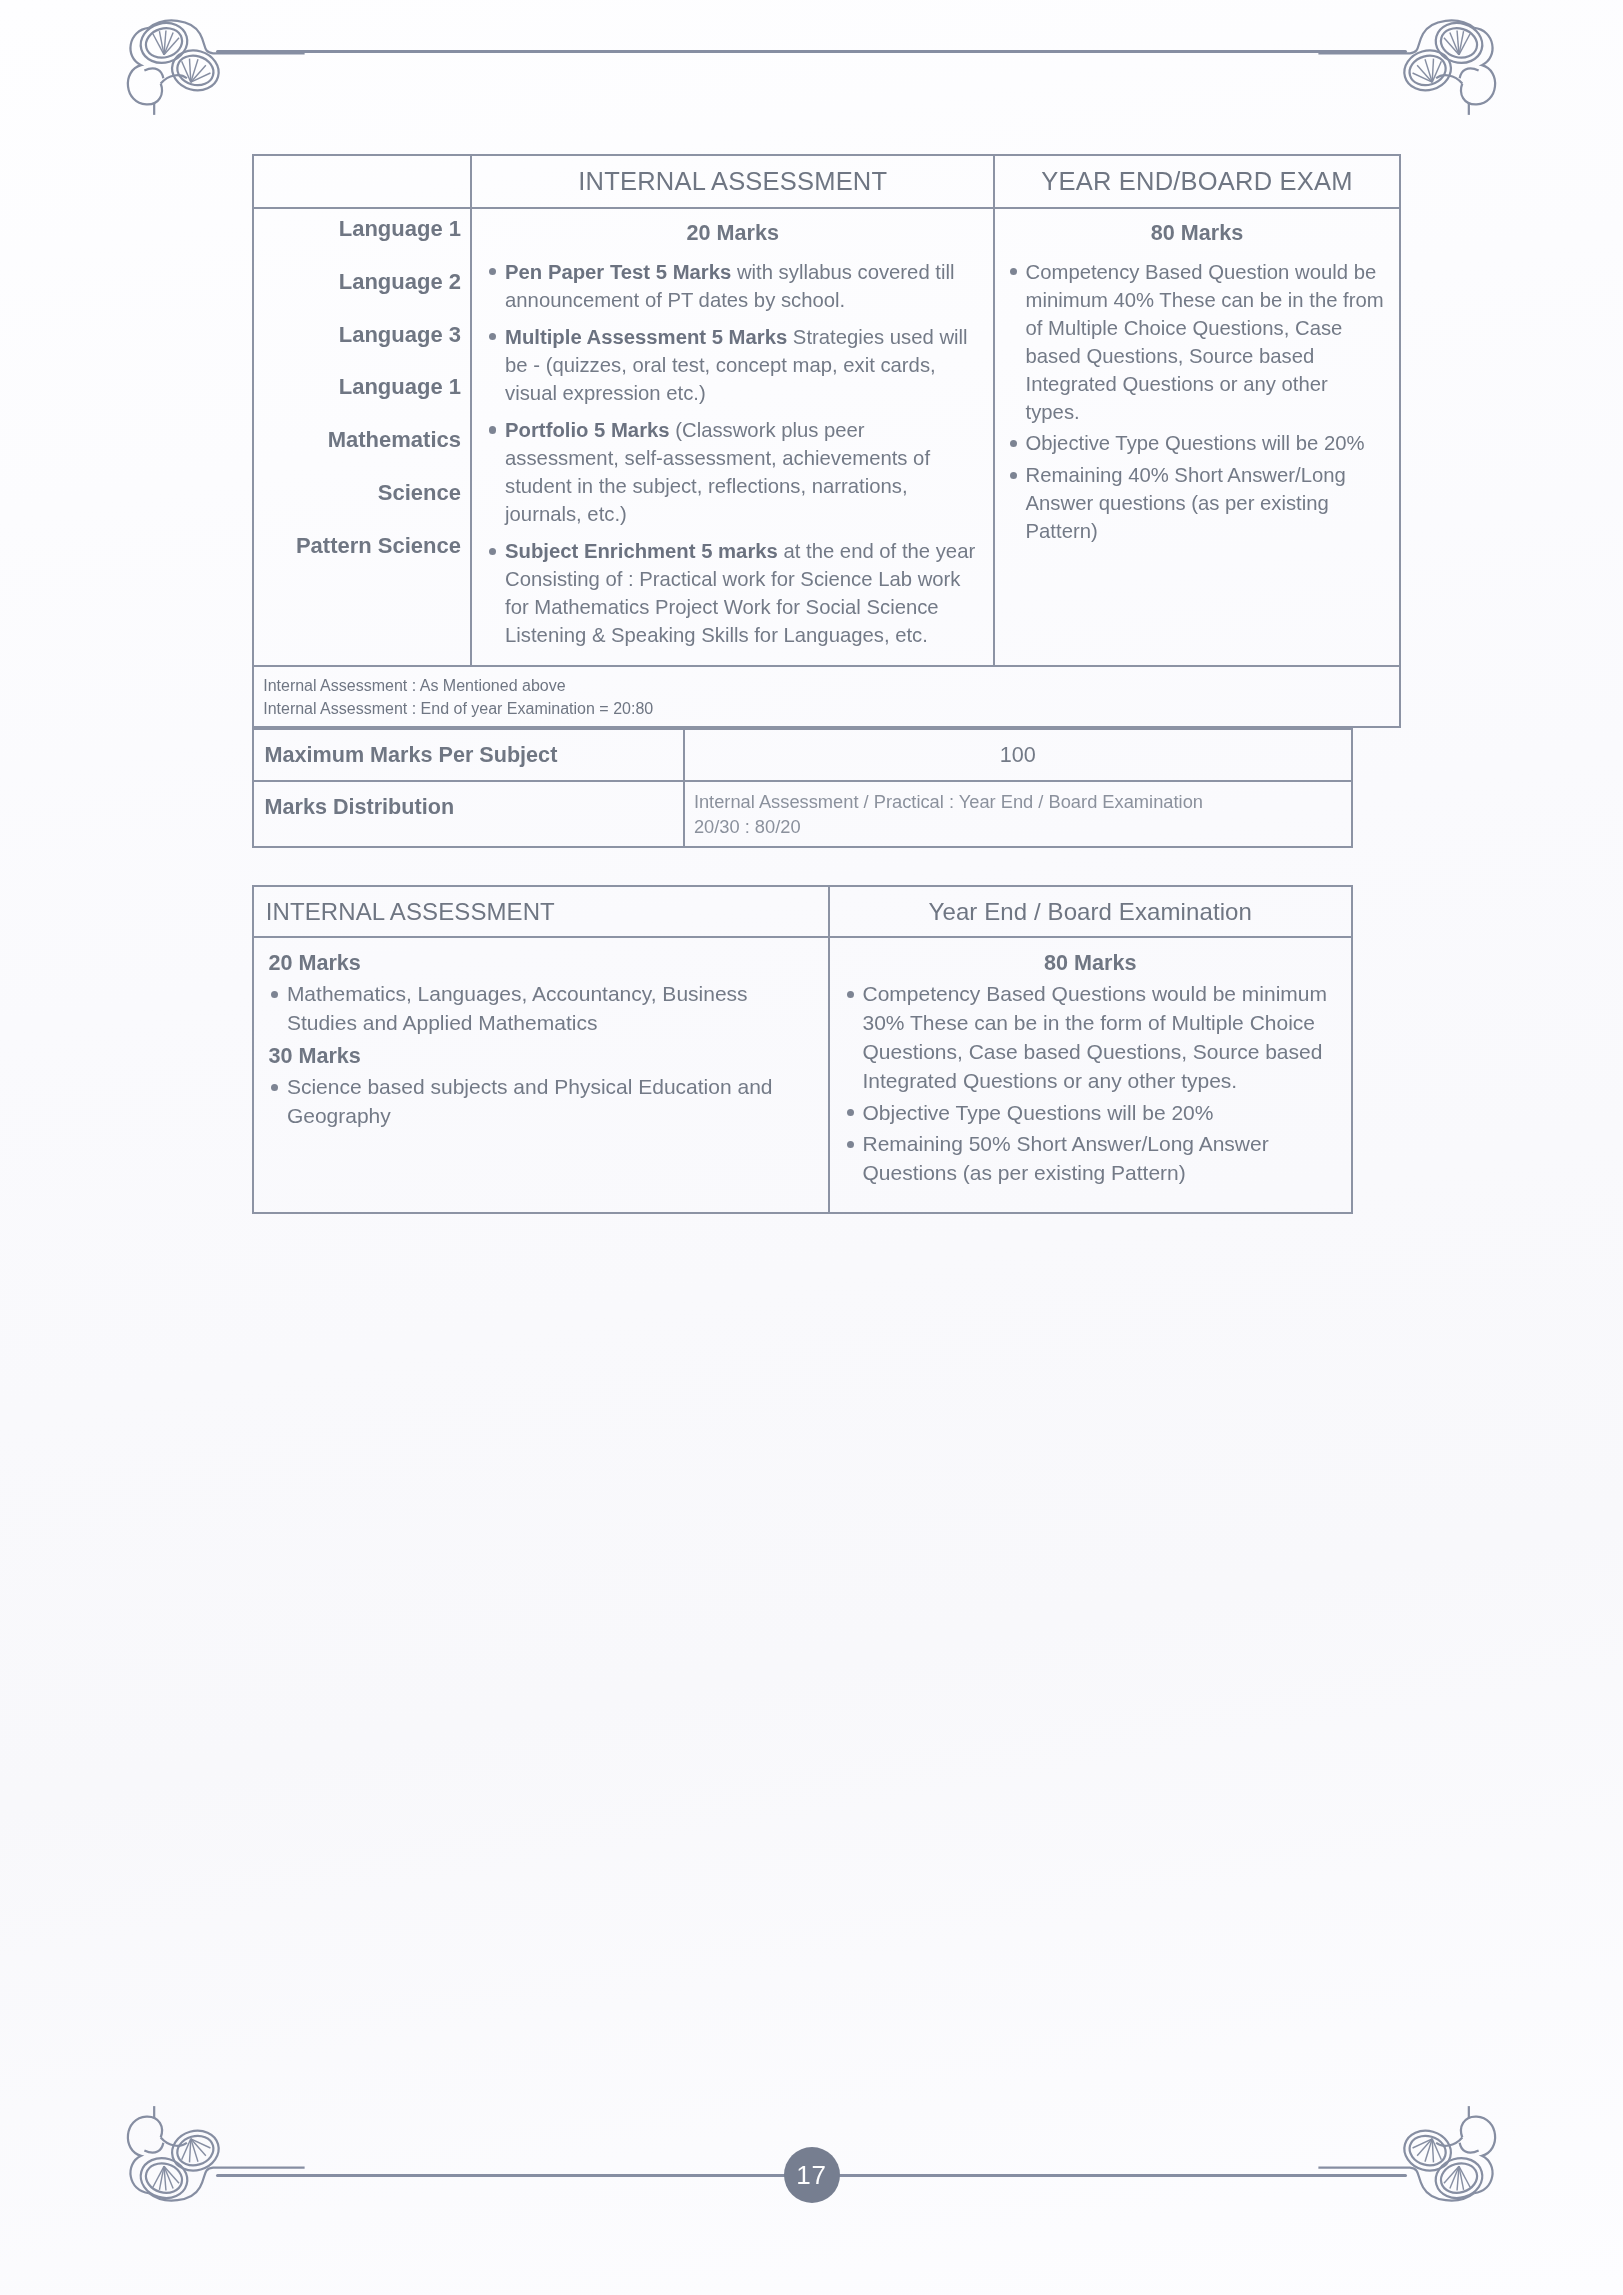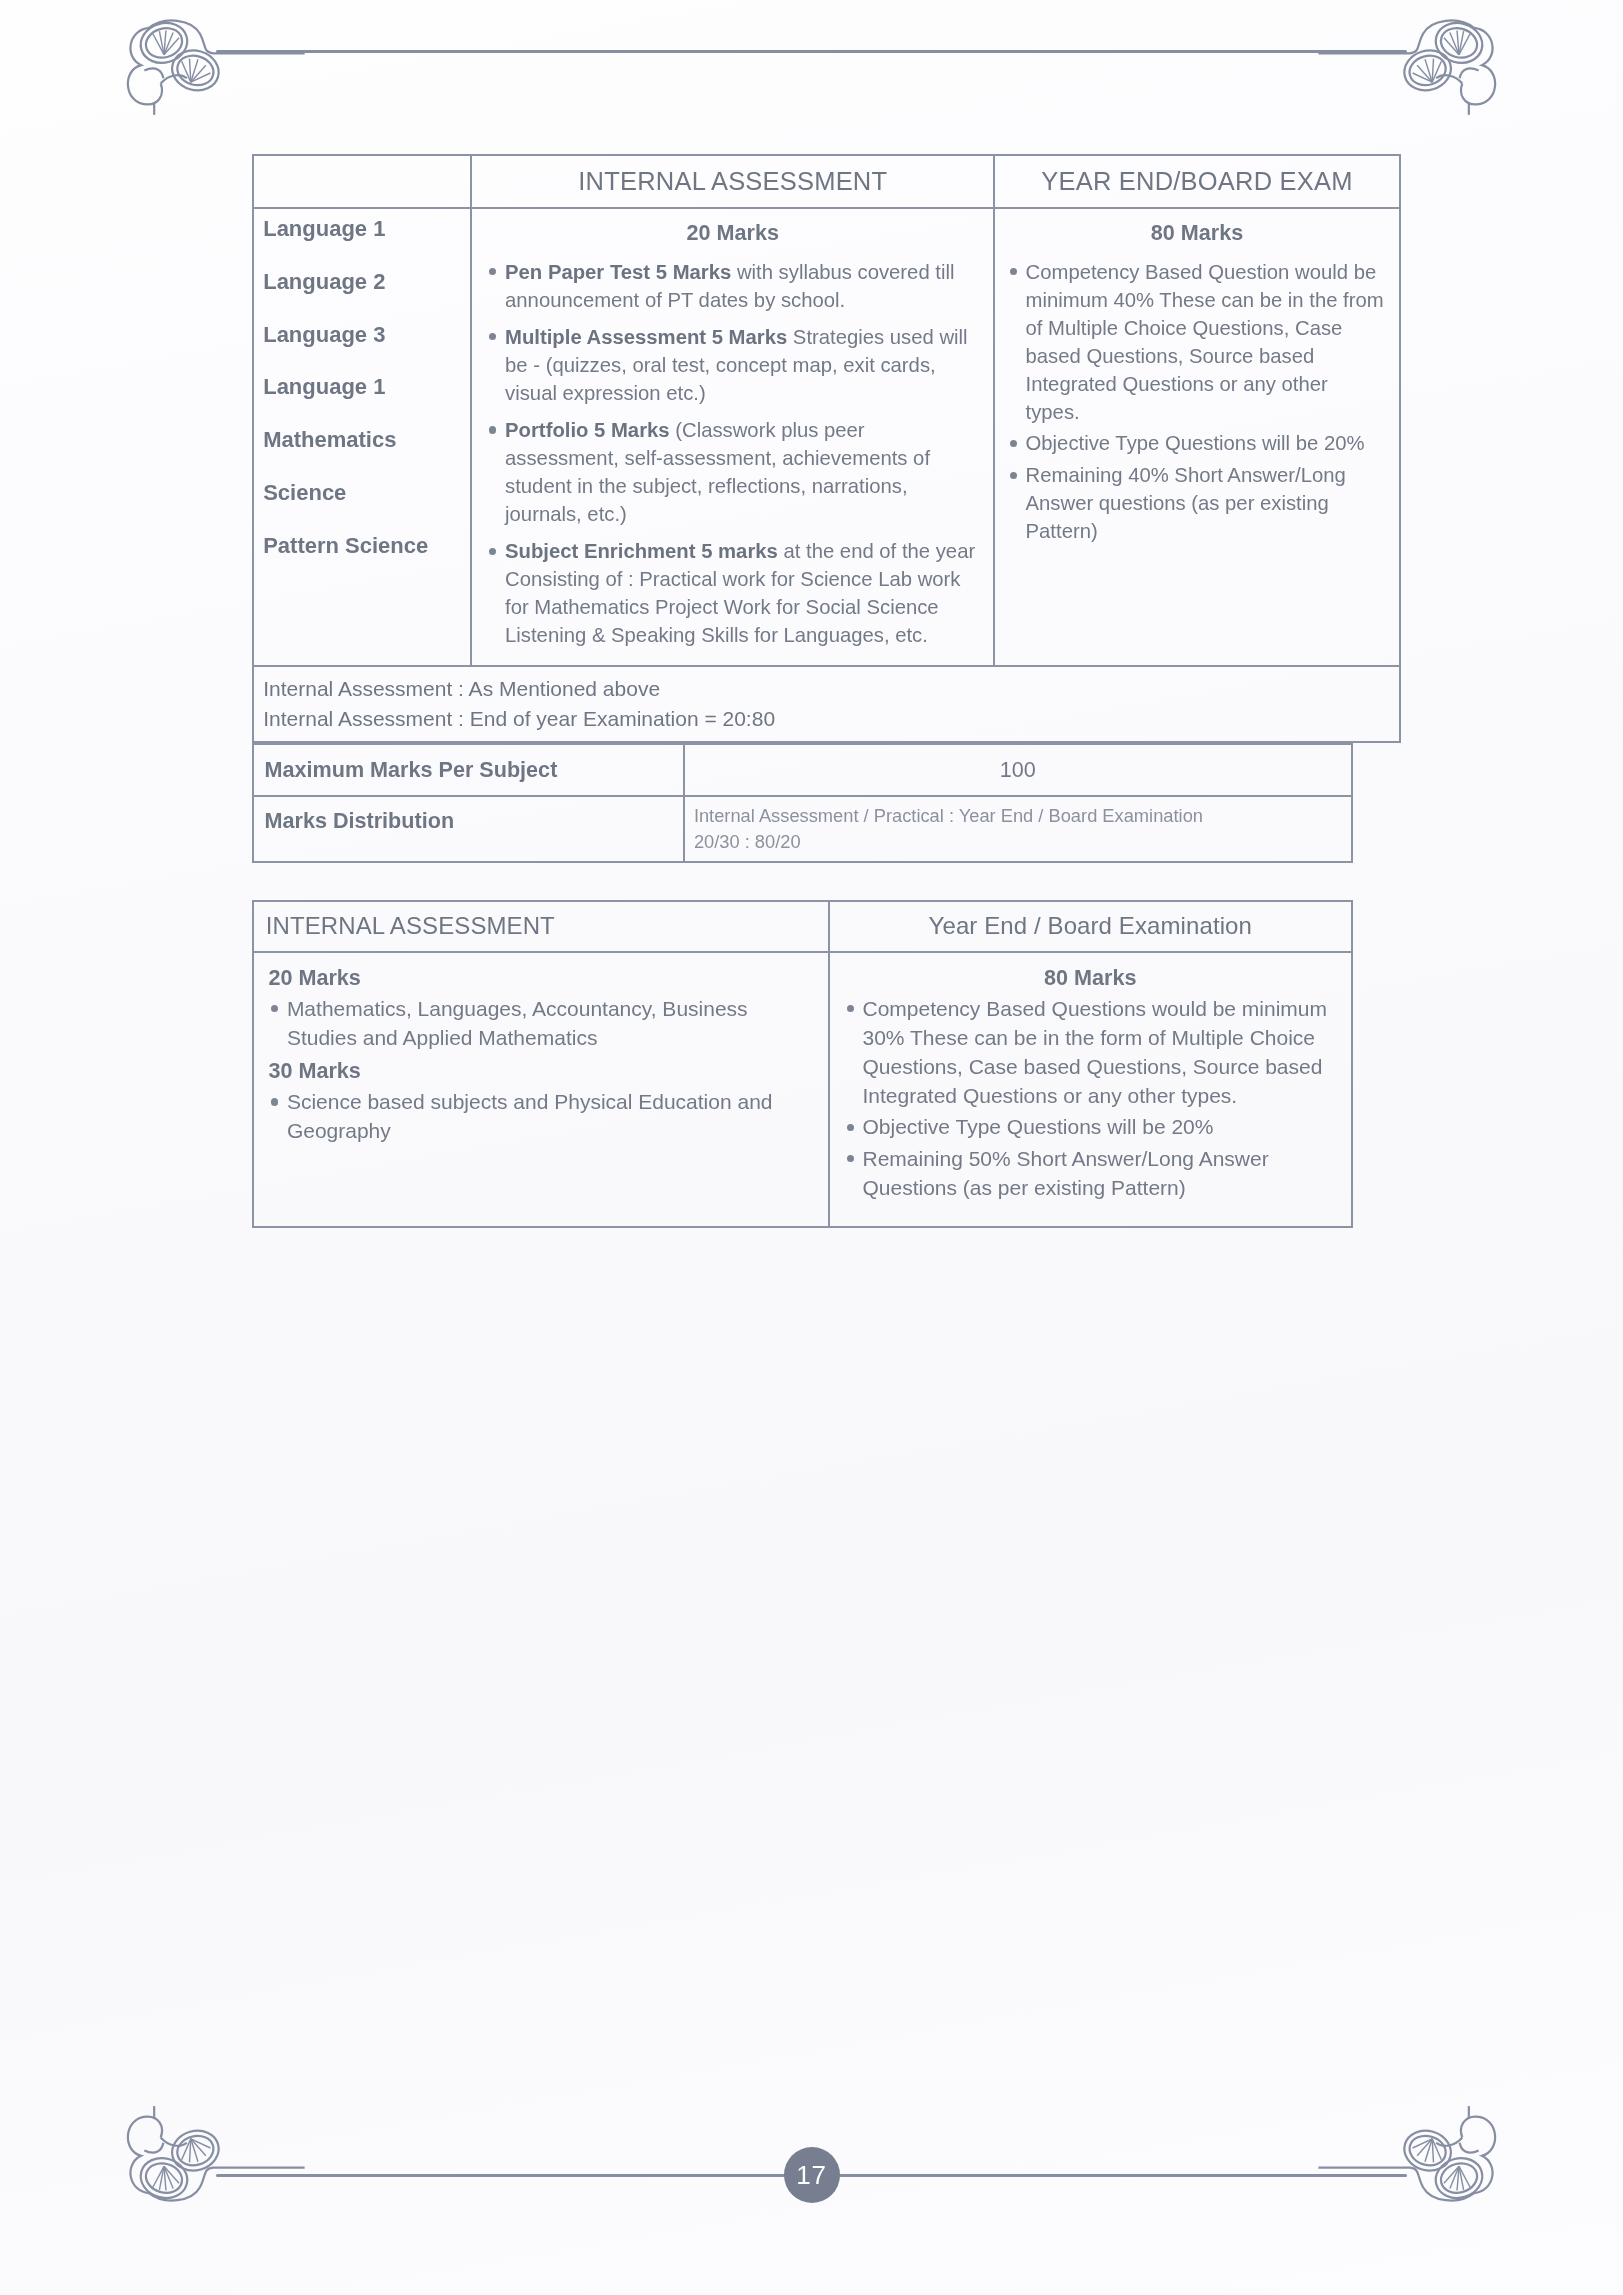--- a/index.html
+++ b/index.html
@@ -102,20 +102,21 @@
   .subject-cell {
     padding-top: 26px;
     padding-left: 11.8px;
   }
   .subject-cell .subj {
     font-size: 22px;
     font-weight: bold;
     color: #6f7683;
     margin-bottom: 26px;
     line-height: 1.22;
+    text-align: right;
   }
   .subject-cell .subj:last-child { margin-bottom: 0; }
 
   .marks-title {
     text-align: center;
     font-size: 21.6px;
     font-weight: bold;
     color: #6f7683;
     margin: 3.9px 0 11.8px;
   }
@@ -147,21 +148,21 @@
     color: #6b7280;
   }
   ul.bul.tight > li { margin-bottom: 9.2px; }
 
   
   .t1 .c-ye ul.bul > li { padding-left: 17px; font-size: 20.3px; }
   .t1 .c-ye ul.bul > li::before { left: 1.3px; }
 
   .footer-cell {
     text-align: center;
-    font-size: 21px;
+    font-size: 16px;
     font-weight: bold;
     color: #6f7683;
     line-height: 1.45;
     padding: 10.5px 6.6px 13px;
     border-radius: 19px;
   }
 
   
   .caption {
     margin: 37px 0 11.8px 2.6px;

